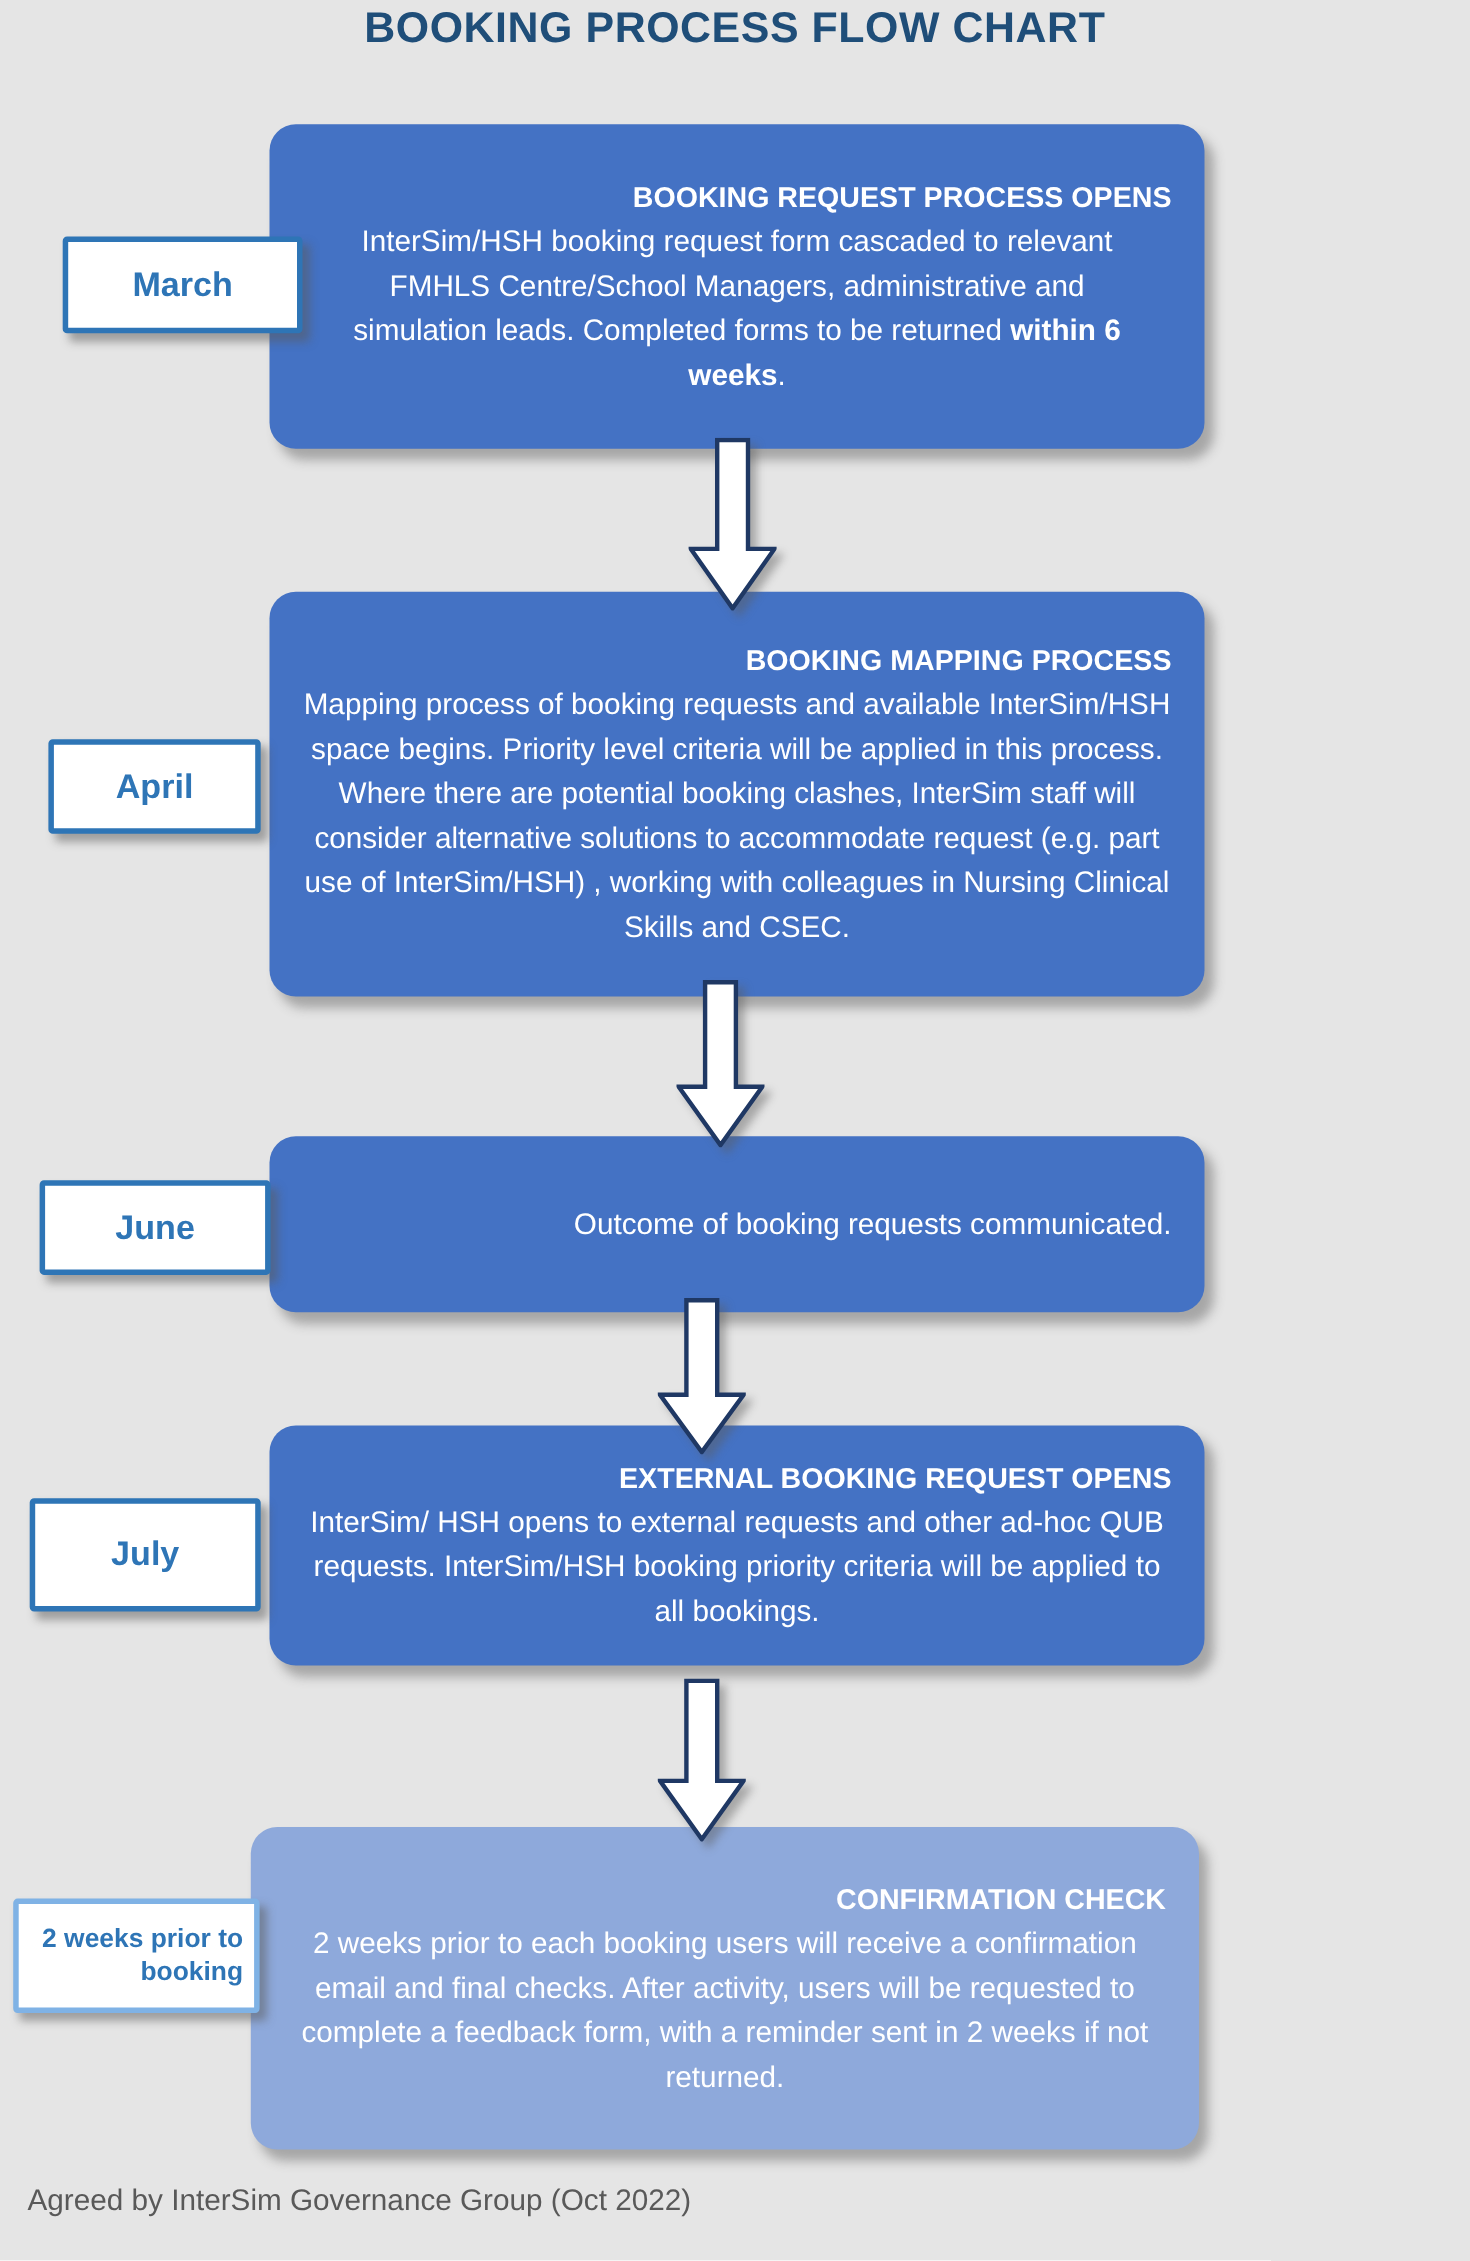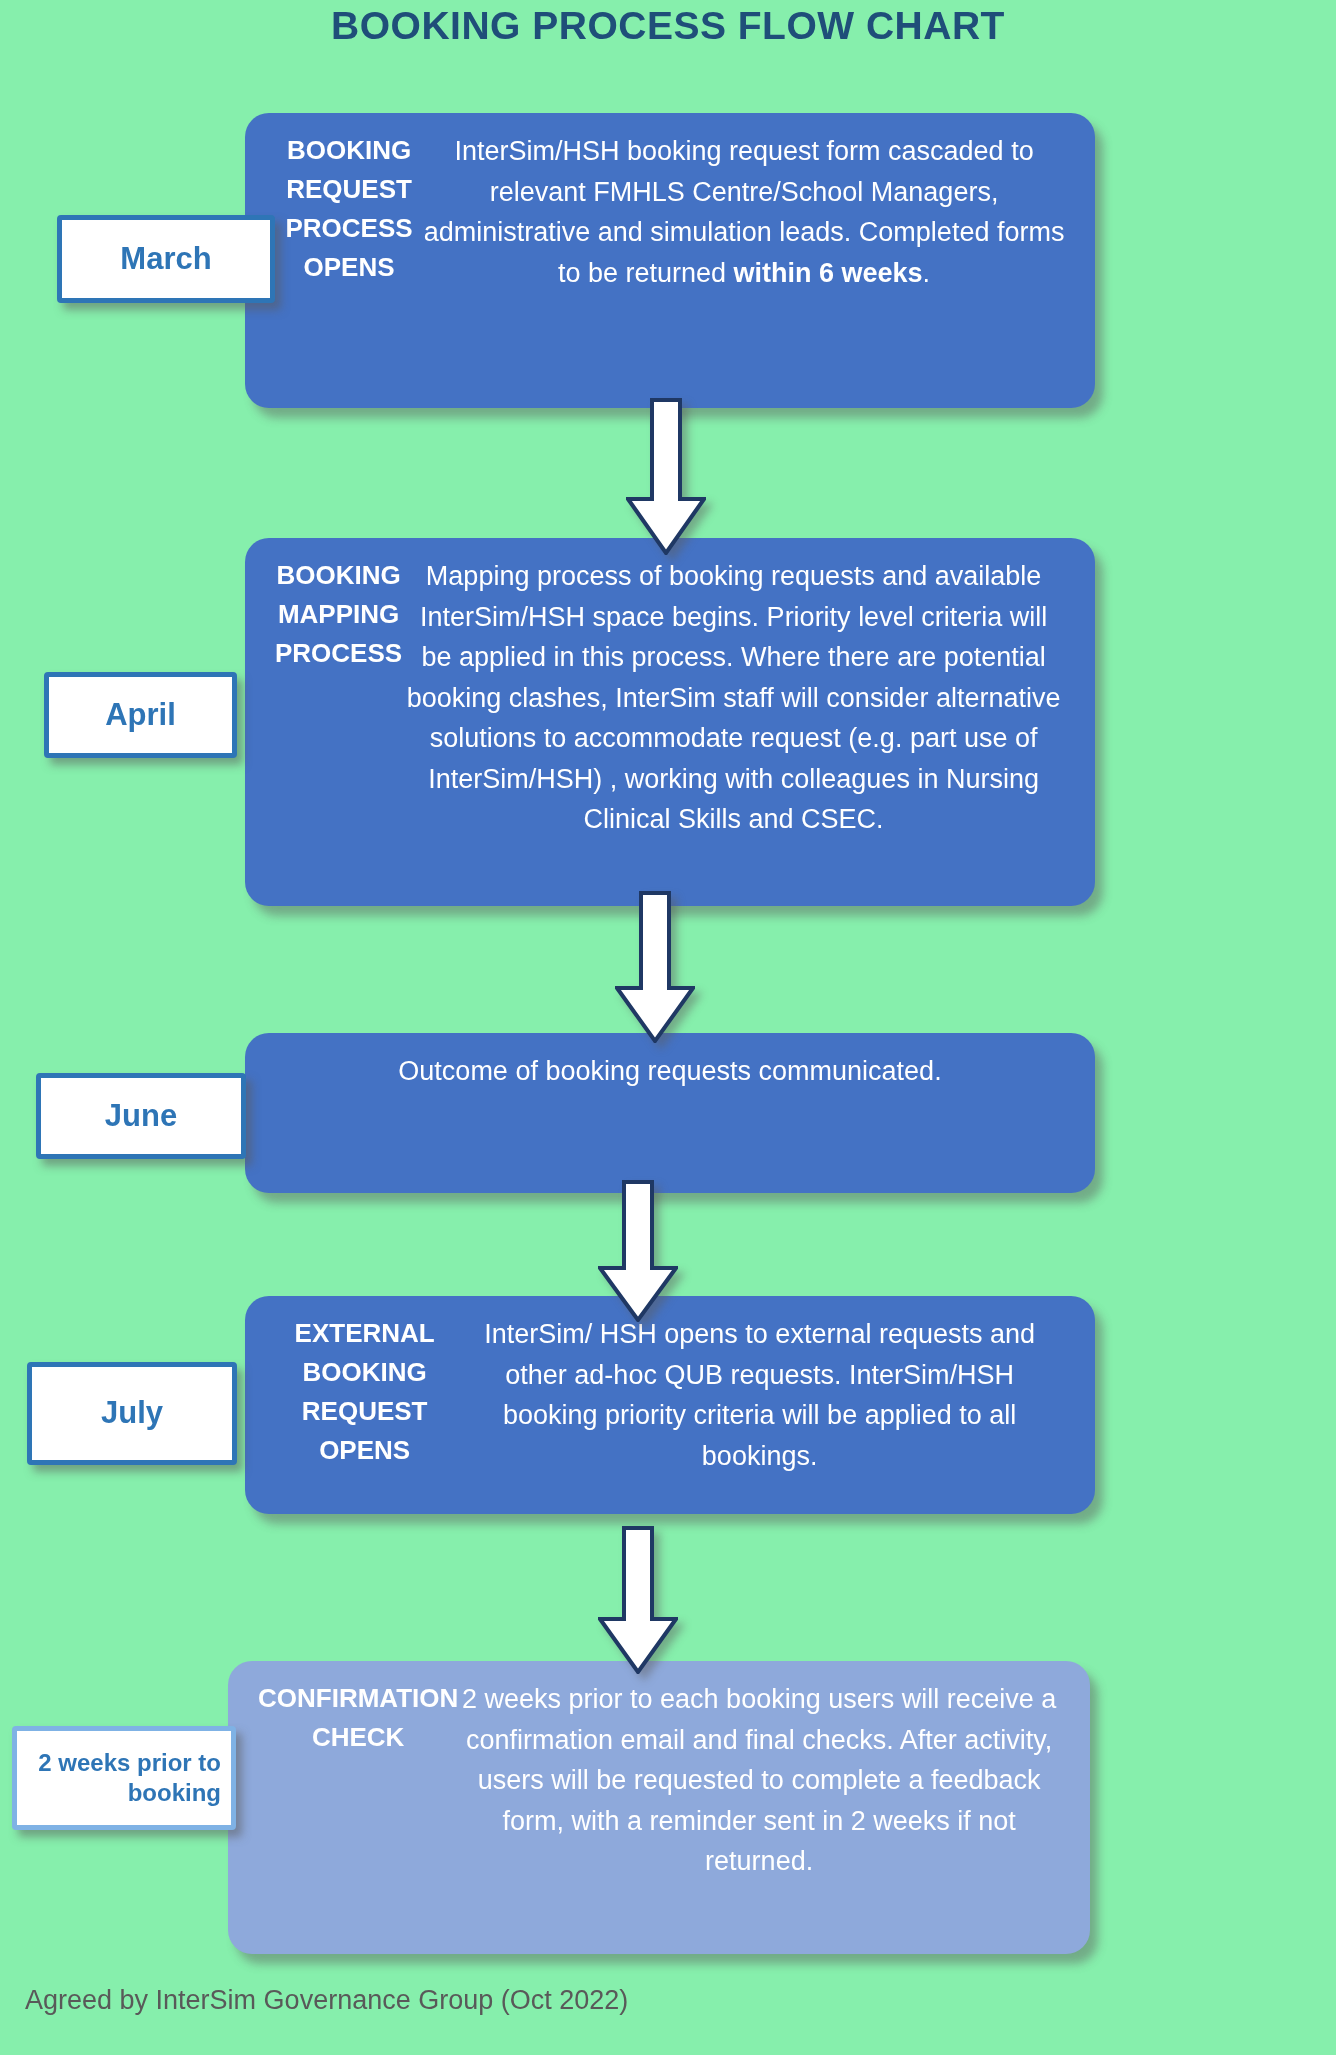--- a/index.html
+++ b/index.html
@@ -3,21 +3,21 @@
 <meta charset="utf-8">
 <style>
   * { margin: 0; padding: 0; box-sizing: border-box; }
   html, body { background: #ffffff; }
   body { font-family: "Liberation Sans", sans-serif; }
 
   .page {
     position: relative;
     width: 1336px;
     height: 2055px;
-    background: #86efac;
+    background: #e5e5e5;
     overflow: hidden;
   }
 
   .chart-title {
     position: absolute;
     top: 4px; left: 0;
     width: 100%;
     text-align: center;
     font-size: 39px;
     font-weight: bold;
@@ -27,25 +27,26 @@
 
   .flow-box {
     position: absolute;
     left: 245px;
     width: 850px;
     background: #4472C4;
     border-radius: 24px;
     color: #ffffff;
     text-align: center;
     display: flex;
-    flex-direction: row;
+    flex-direction: column;
     justify-content: center;
     padding: 18px 30px;
     box-shadow: 8px 10px 10px rgba(90, 90, 90, 0.45);
     z-index: 1;
+    align-items: flex-end;
   }
   .flow-box.light { background: #8EA9DB; }
 
   .flow-box h2 {
     font-size: 26px;
     font-weight: bold;
     line-height: 1.5;
   }
   .flow-box p {
     font-size: 27px;

